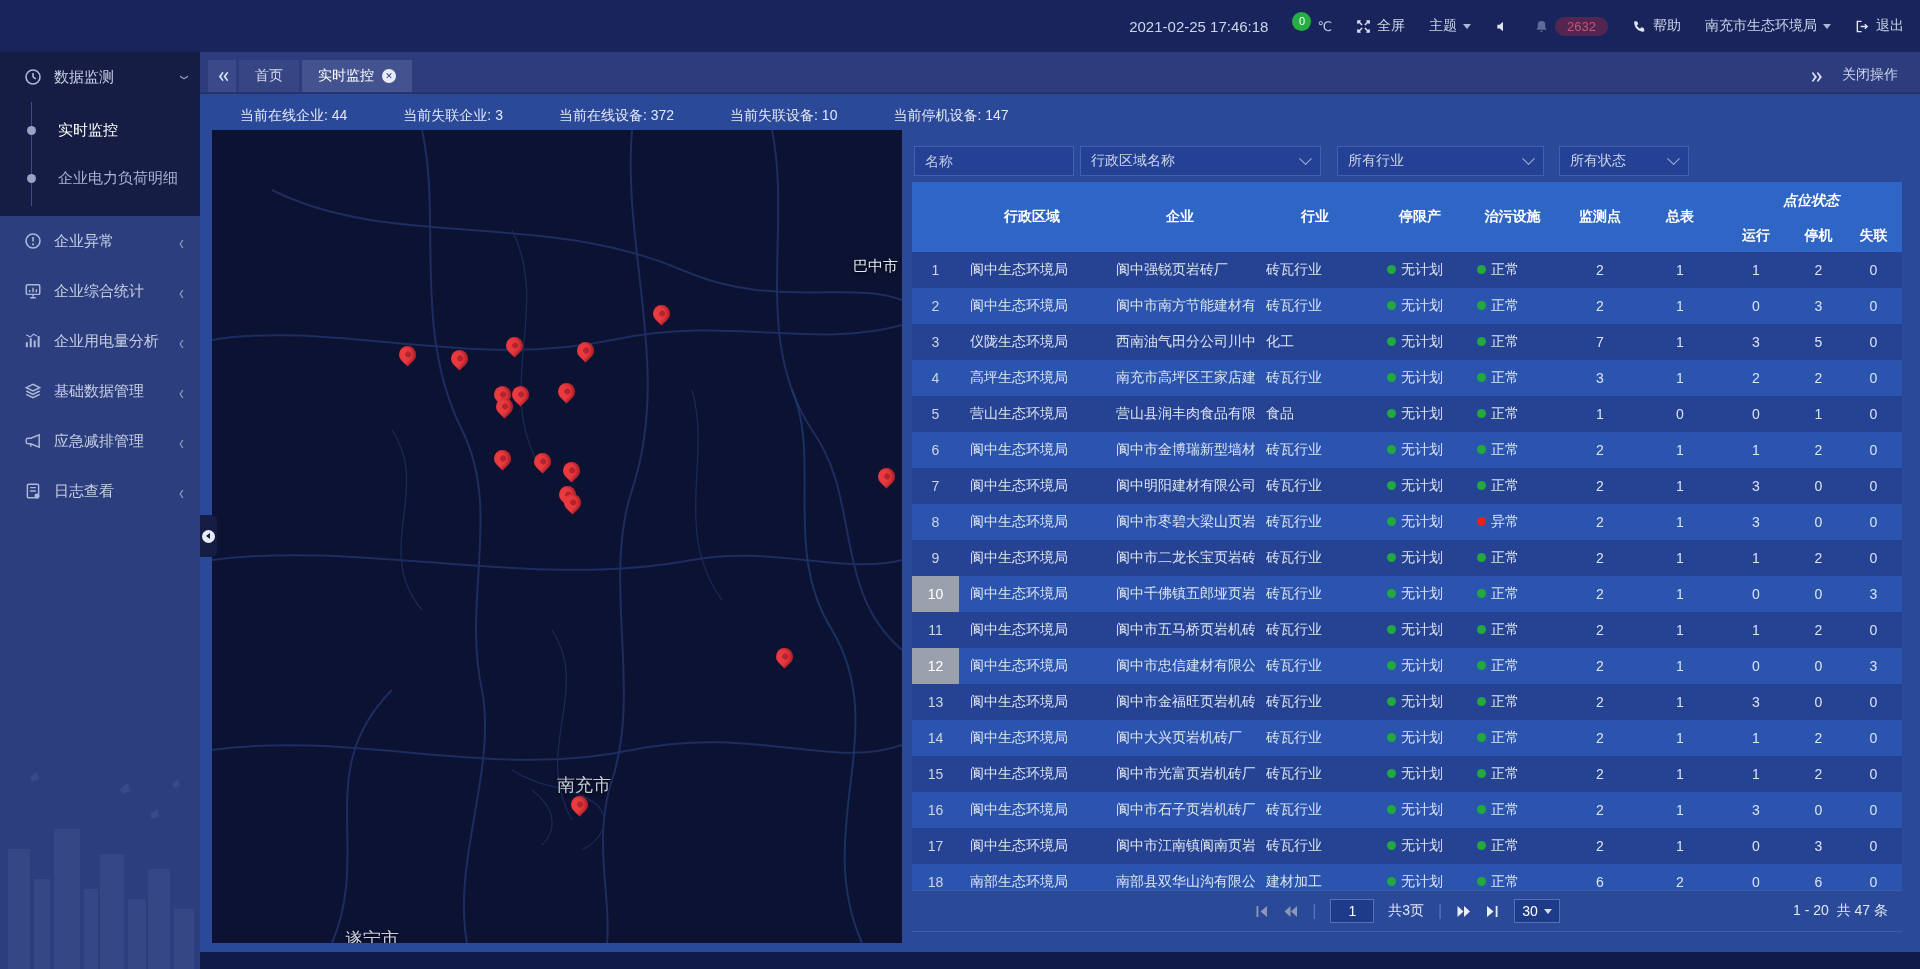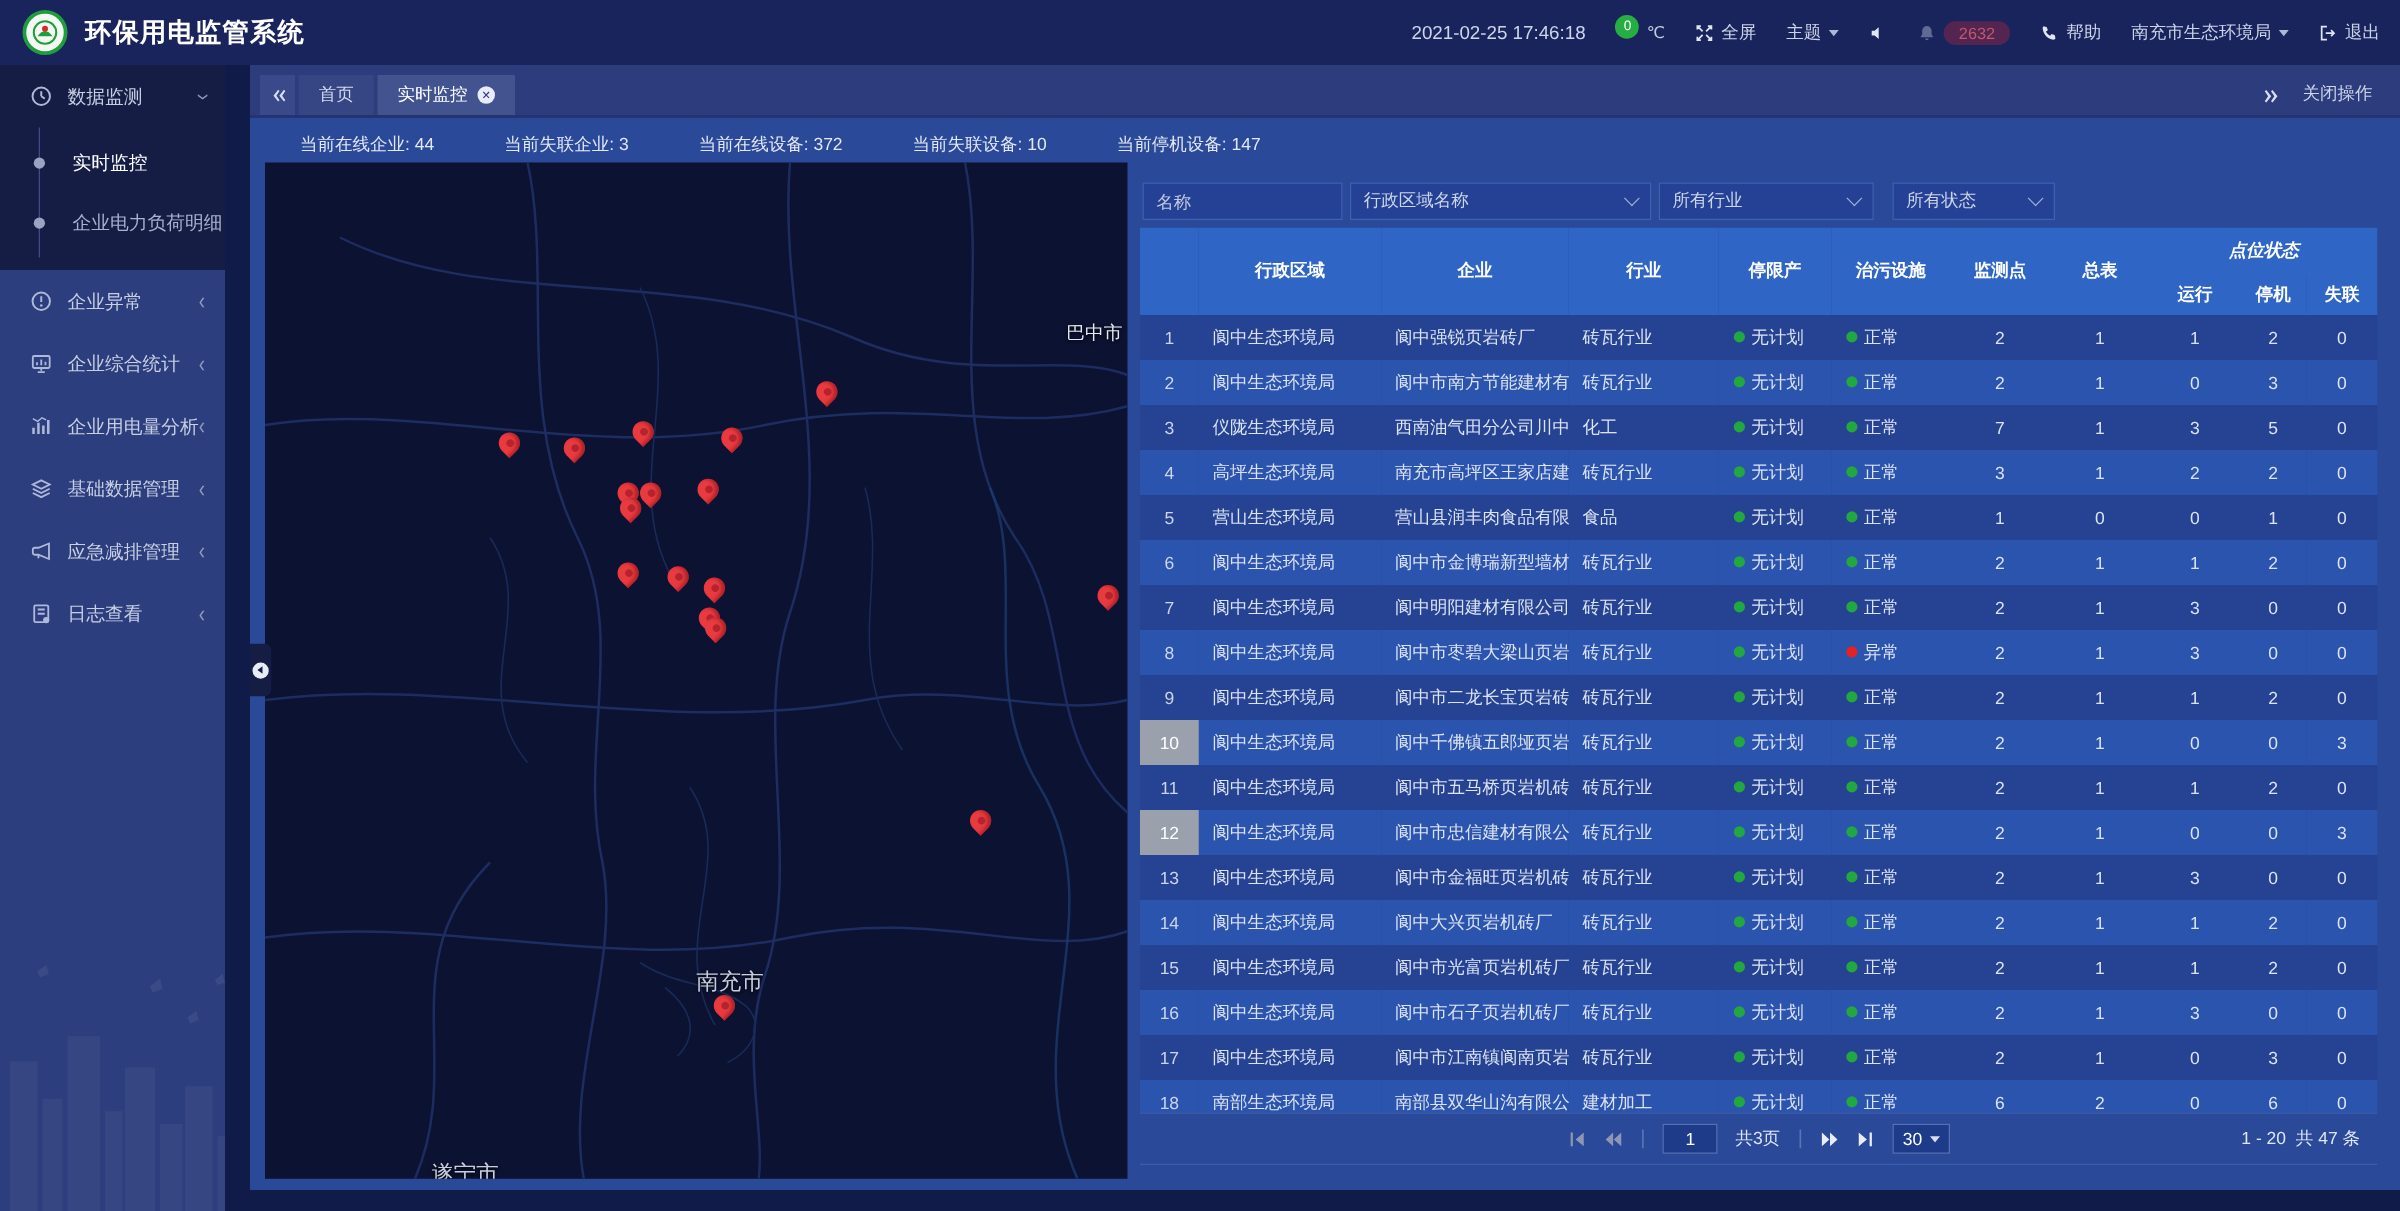--- a/index.html
+++ b/index.html
@@ -23,21 +23,21 @@
   .temp-circle { display:inline-flex; width:19px; height:19px; border-radius:50%; background:#27ae43;
     color:#fff; font-size:11px; align-items:center; justify-content:center; position:relative; top:-5px; }
   .temp-unit { font-size:13px; color:#c3cbe2; }
   .caret-down { width:0; height:0; border-left:4px solid transparent; border-right:4px solid transparent;
     border-top:5px solid #aeb8d6; display:inline-block; }
   .badge-pill { background:rgba(160,40,70,.45); color:#c2576d; font-size:13px;
     padding:2px 12px; border-radius:10px; }
   .bell { opacity:.55; }
 
   
-  .sidebar { position:absolute; left:0; top:52px; width:180px; bottom:0; background:#2c3e7e; z-index:20; overflow:hidden; }
+  .sidebar { position:absolute; left:0; top:52px; width:200px; bottom:0; background:#2c3e7e; z-index:20; overflow:hidden; }
   .side-group.dark { background:#161d45; }
   .side-item { height:50px; display:flex; align-items:center; padding:0 16px 0 24px;
     color:#c8cfe3; font-size:15px; cursor:pointer; }
   .side-item .sicon { width:18px; height:18px; margin-right:12px; color:#aeb8d8; flex:0 0 auto; }
   .side-item .sicon svg { width:18px; height:18px; display:block; }
   .side-item .chev { margin-left:auto; color:#8f9abc; font-size:15px; transform:scale(1,1.3); }
   .side-item .chev.open { transform:rotate(-90deg) scale(1,1.3); }
   .sub-list { position:relative; padding:4px 0 14px 0; }
   .sub-list::before { content:""; position:absolute; left:31px; top:0; bottom:10px; width:1px; background:#3c4b8d; }
   .sub-item { position:relative; height:48px; display:flex; align-items:center; padding-left:58px;
@@ -90,21 +90,21 @@
   .fbox { height:30px; background:#254195; border:1px solid #3f61b0; color:#ccd5e8; font-size:14px;
     display:flex; align-items:center; padding:0 10px; }
   .fbox.inp { width:160px; margin-left:2px; }
   .fbox.inp input { background:transparent; border:none; outline:none; color:#ffffff; font-size:14px;
     width:100%; font-family:inherit; }
   .fbox.inp input::placeholder { color:#c0c9e0; opacity:1; }
   .fbox.sel { cursor:pointer; }
   .fbox.sel .chev { margin-left:auto; width:9px; height:9px; border-right:1.6px solid #9fb0d8;
     border-bottom:1.6px solid #9fb0d8; transform:rotate(45deg) translate(-2px,-2px); }
   .fbox.s1 { width:241px; margin-left:6px; }
-  .fbox.s2 { width:172px; margin-left:6px; }
+  .fbox.s2 { width:207px; margin-left:16px; }
   .fbox.s3 { width:130px; margin-left:15px; }
 
   
   .table-wrap { position:absolute; left:0; top:36px; width:990px; height:708px; overflow:hidden; }
   table { border-collapse:collapse; table-layout:fixed; width:990px; }
   thead th { background:#2f65c4; color:#ffffff; font-size:14px; font-weight:bold; }
   thead tr.h1 th { height:38px; }
   thead tr.h2 th { height:32px; }
   thead th.rspan { height:70px; }
   th.group { font-style:italic; }
@@ -134,30 +134,20 @@
     align-items:center; gap:6px; padding:0 7px; cursor:pointer; }
   .pg-size .caret-down { border-top-color:#d7ddef; }
   .pg-info { position:absolute; right:14px; color:#dfe6f5; }
 </style>
 </head>
 <body>
 
 <div class="app">
 
   <header class="topbar">
-    <div class="brand">
-      <span class="logo">
-        <svg viewBox="0 0 22 22">
-            <circle cx="11" cy="11" r="9" fill="none" stroke="#1f9e3c" stroke-width="1.6"></circle>
-            <path d="M5 14c2-3 4-4 6-4s4 1 6 4z" fill="#1f9e3c"></path>
-            <circle cx="11" cy="8" r="2.4" fill="#d42b2b"></circle>
-          </svg>
-      </span>
-      <span class="app-title">环保用电监管系统</span>
-    </div>
     <div class="top-right">
       <span class="datetime">2021-02-25 17:46:18</span>
       <span class="top-item">
         <span class="temp-circle">0</span>
         <span class="temp-unit">℃</span>
       </span>
       <span class="top-item">
         <svg viewBox="0 0 16 16" stroke="#dfe5f2" stroke-width="1.5" fill="none">
             <path d="M2 5V2h3M11 2h3v3M14 11v3h-3M5 14H2v-3M2.5 2.5 6.5 6.5M13.5 2.5 9.5 6.5M13.5 13.5 9.5 9.5M2.5 13.5 6.5 9.5"></path>
           </svg>

